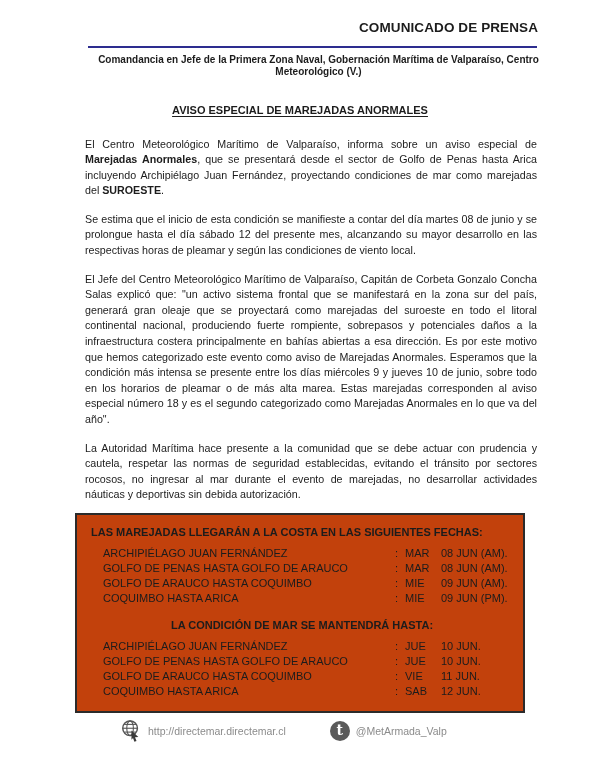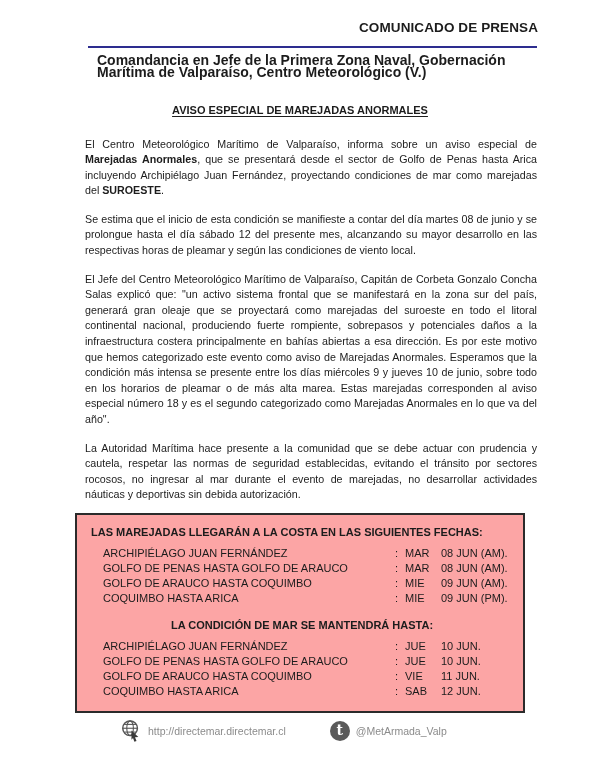--- a/index.html
+++ b/index.html
@@ -19,23 +19,24 @@
     font-weight: bold;
     letter-spacing: 0.1px;
   }
   .header-rule {
     margin: 11px 63px 0 88px;
     height: 2px;
     background: #2d2d8f;
   }
   .sub-header {
     margin: 6px 60px 0 97px;
-    font-size: 14px;
+    font-size: 10px;
     font-weight: bold;
     line-height: 12px;
+    text-align: center;
   }
   .notice-title {
     margin-top: 24px;
     text-align: center;
     font-size: 11px;
     font-weight: bold;
     line-height: 16.5px;
   }
   .notice-title span {
     text-decoration: underline;
@@ -45,21 +46,21 @@
     margin: 13px 63px 0 85px;
     font-size: 10.7px;
     line-height: 15.6px;
     text-align: justify;
   }
   .para.first { margin-top: 18px; }
   .schedule-box {
     margin: 10px 0 0 75px;
     width: 450px;
     border: 2px solid #2b2b2b;
-    background: #fca5a5;
+    background: #c2410c;
     padding: 10px 10px 12px 14px;
     font-size: 11px;
   }
   .box-title {
     font-weight: bold;
     line-height: 14px;
   }
   .box-title.second { margin-top: 12px; text-align: center; }
   .sched-rows { margin-top: 7px; }
   .sched-row {

